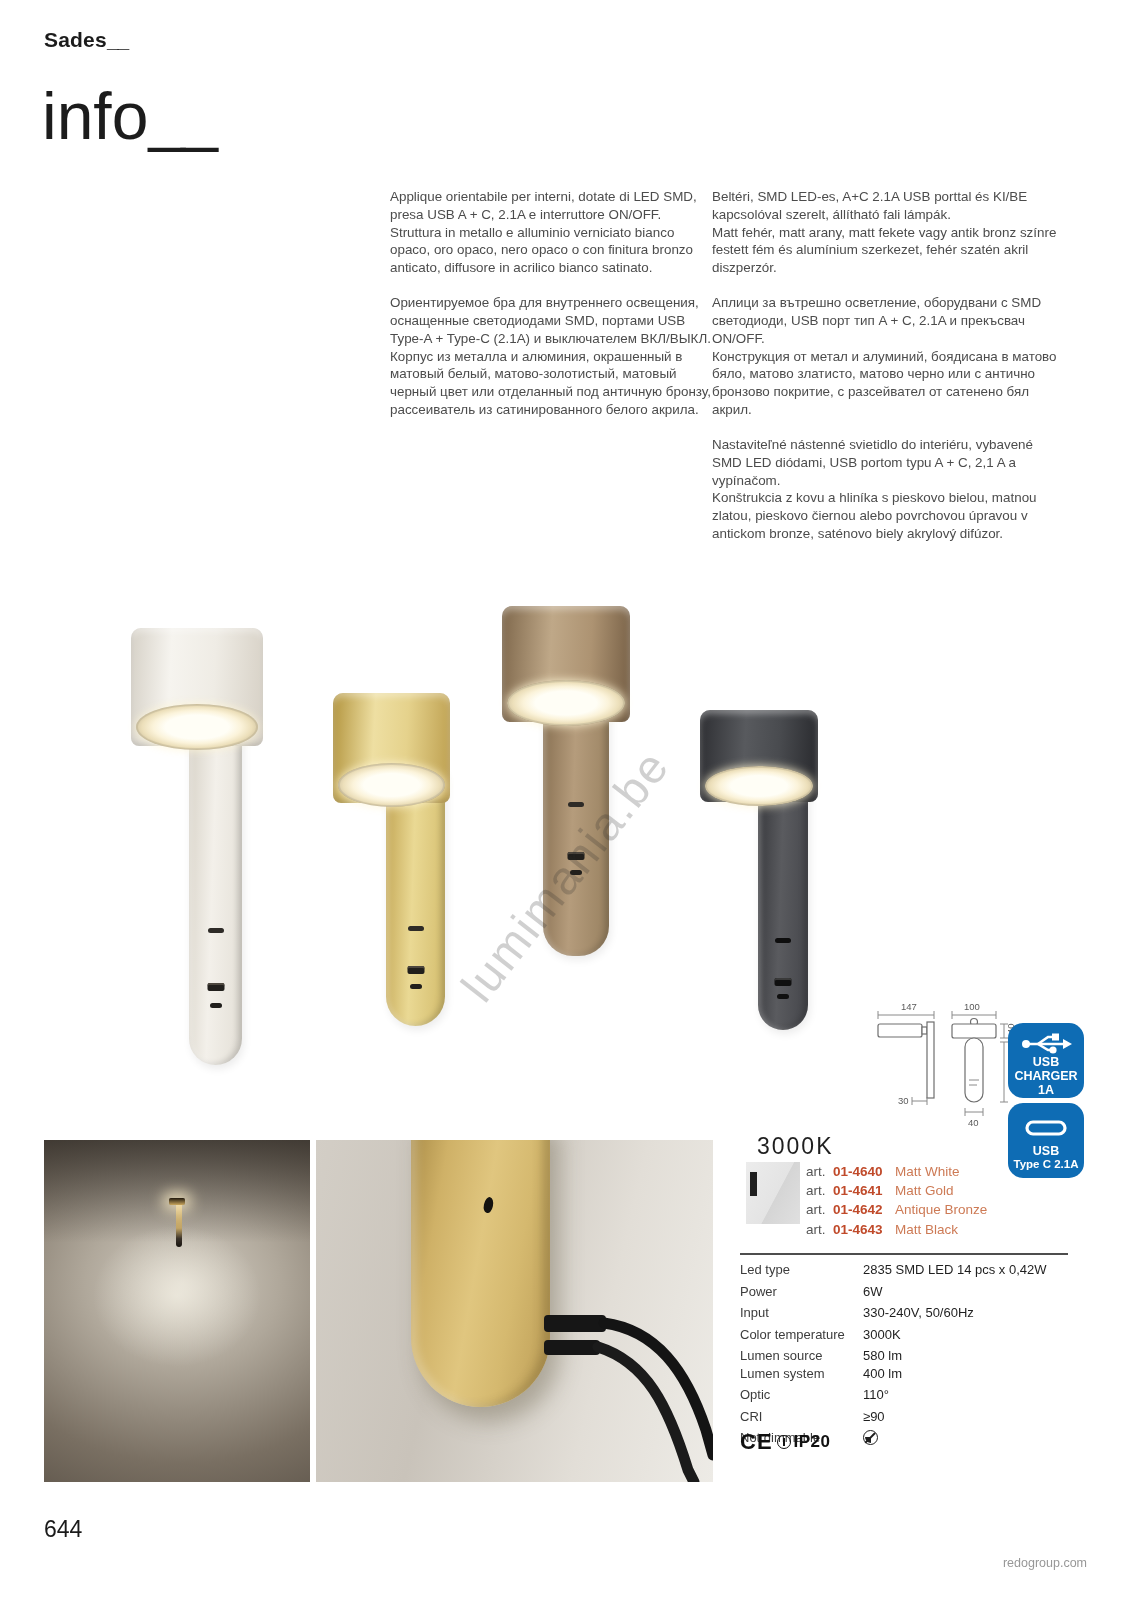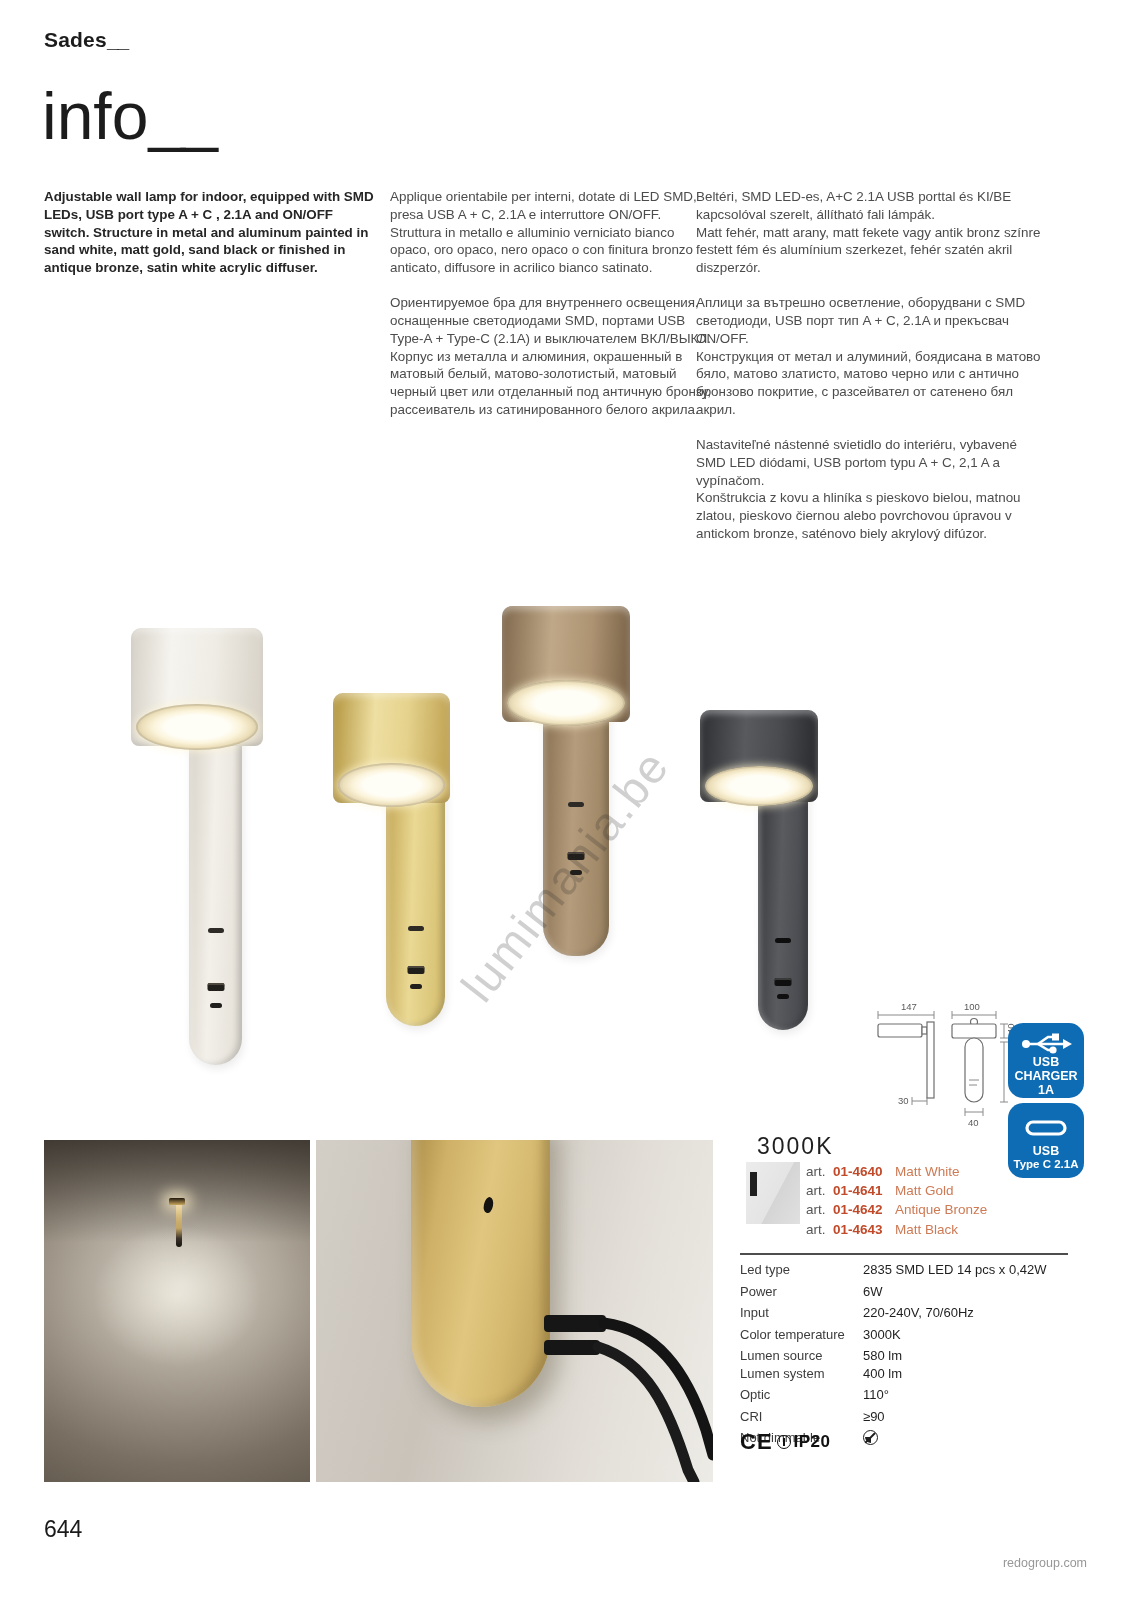--- a/index.html
+++ b/index.html
@@ -11,21 +11,21 @@
   .brand { position:absolute; left:44px; top:28px; font-size:21px; font-weight:700; color:#1c1c1c; letter-spacing:.2px; }
   .brand .suffix { letter-spacing:-1px; }
   .page-title { position:absolute; left:42px; top:78px; font-size:66px; font-weight:200; color:#1c1c1c; letter-spacing:0px; }
   .page-title .suffix { letter-spacing:-4px; font-weight:200; }
 
   
   .desc { position:absolute; top:188px; font-size:13.4px; line-height:1.33; color:#4c4c4c; }
   .desc p { white-space:pre-line; margin-bottom:17px; }
   .desc-en { left:44px; width:332px; font-weight:700; color:#262626; }
   .desc-mid { left:390px; width:328px; }
-  .desc-right { left:696px; width:348px; }
+  .desc-right { left:712px; width:348px; }
 
   
   .lamp { position:absolute; }
   .head { position:absolute; }
   .head-body { position:absolute; left:0; top:0; width:100%; height:100%; border-radius:10px 10px 8px 8px; box-shadow:inset 0 4px 6px rgba(255,255,255,.35), inset 0 -3px 5px rgba(0,0,0,.12); }
   .head-glow { position:absolute; left:4%; width:92%; border-radius:50%; background:radial-gradient(closest-side,#fffef6 52%,#fbf3da 72%,#ecdfba 90%,#d8cba8 100%); box-shadow:0 0 10px rgba(255,246,214,.9), inset 0 0 0 2px rgba(0,0,0,.07); }
   .arm { position:absolute; border-radius:7px 7px 30px 30px; box-shadow:inset 3px 0 5px rgba(255,255,255,.25), inset -4px 0 6px rgba(0,0,0,.18), 2px 4px 8px rgba(0,0,0,.08); }
   .switch-slot { position:absolute; left:50%; transform:translateX(-50%); width:16px; height:5px; border-radius:3px; background:#2e2b27; }
   .usb-a-port { position:absolute; left:50%; transform:translateX(-50%); width:17px; height:8px; border-radius:2px; background:#211f1c; box-shadow:inset 0 2px 0 #4c463e; }
   .usb-c-port { position:absolute; left:50%; transform:translateX(-50%); width:12px; height:5px; border-radius:3px; background:#211f1c; }
@@ -98,23 +98,20 @@
   .website { position:absolute; right:44px; top:1556px; font-size:12.5px; color:#979797; }
 </style>
 </head>
 <body>
 
 <div class="page">
 
   <div class="brand"><span>Sades</span><span class="suffix">__</span></div>
   <div class="page-title"><span>info</span><span class="suffix">__</span></div>
 
-  <div class="desc desc-en">
-    <p>Adjustable wall lamp for indoor, equipped with SMD LEDs, USB port type A + C , 2.1A and ON/OFF switch. Structure in metal and aluminum painted in sand white, matt gold, sand black or finished in antique bronze, satin white acrylic diffuser.</p>
-  </div>
   <div class="desc desc-mid">
     <p>Applique orientabile per interni, dotate di LED SMD, presa USB A + C, 2.1A e interruttore ON/OFF.
 Struttura in metallo e alluminio verniciato bianco opaco, oro opaco, nero opaco o con finitura bronzo anticato, diffusore in acrilico bianco satinato.</p>
     <p>Ориентируемое бра для внутреннего освещения, оснащенные светодиодами SMD, портами USB Type-A + Type-C (2.1A) и выключателем ВКЛ/ВЫКЛ.
 Корпус из металла и алюминия, окрашенный в матовый белый, матово-золотистый, матовый черный цвет или отделанный под античную бронзу, рассеиватель из сатинированного белого акрила.</p>
   </div>
   <div class="desc desc-right">
     <p>Beltéri, SMD LED-es, A+C 2.1A USB porttal és KI/BE kapcsolóval szerelt, állítható fali lámpák.
 Matt fehér, matt arany, matt fekete vagy antik bronz színre festett fém és alumínium szerkezet, fehér szatén akril diszperzór.</p>
     <p>Аплици за вътрешно осветление, оборудвани с SMD светодиоди, USB порт тип A + C, 2.1A и прекъсвач ON/OFF.
@@ -286,21 +283,21 @@
     <div class="spec-row">
       <span class="spec-label">Led type</span>
       <span class="spec-value">2835 SMD LED  14 pcs x 0,42W</span>
     </div>
     <div class="spec-row">
       <span class="spec-label">Power</span>
       <span class="spec-value">6W</span>
     </div>
     <div class="spec-row">
       <span class="spec-label">Input</span>
-      <span class="spec-value">220-240V, 70/60Hz</span>
+      <span class="spec-value">330-240V, 50/60Hz</span>
     </div>
     <div class="spec-row">
       <span class="spec-label">Color temperature</span>
       <span class="spec-value">3000K</span>
     </div>
     <div class="spec-row">
       <span class="spec-label">Lumen source</span>
       <span class="spec-value">580 lm</span>
     </div>
     <div class="spec-row tight">

